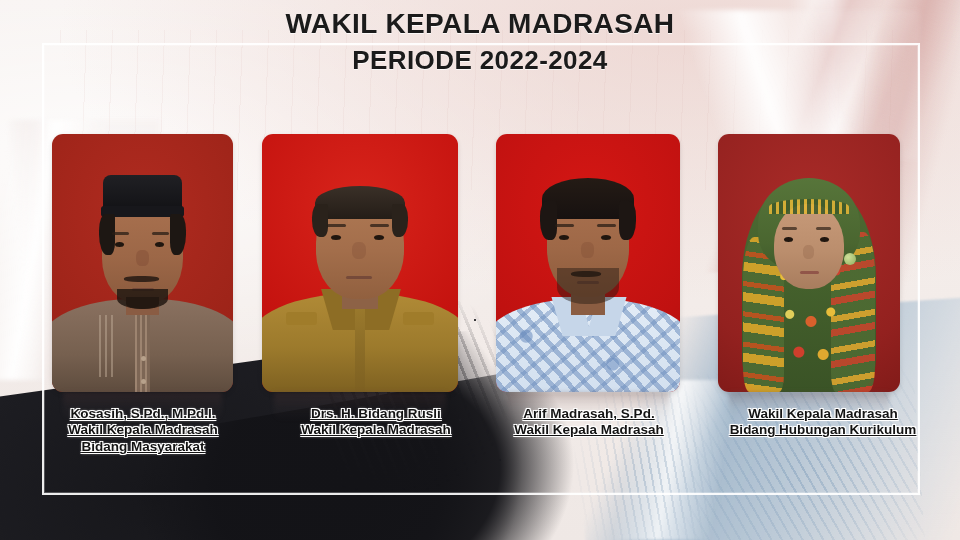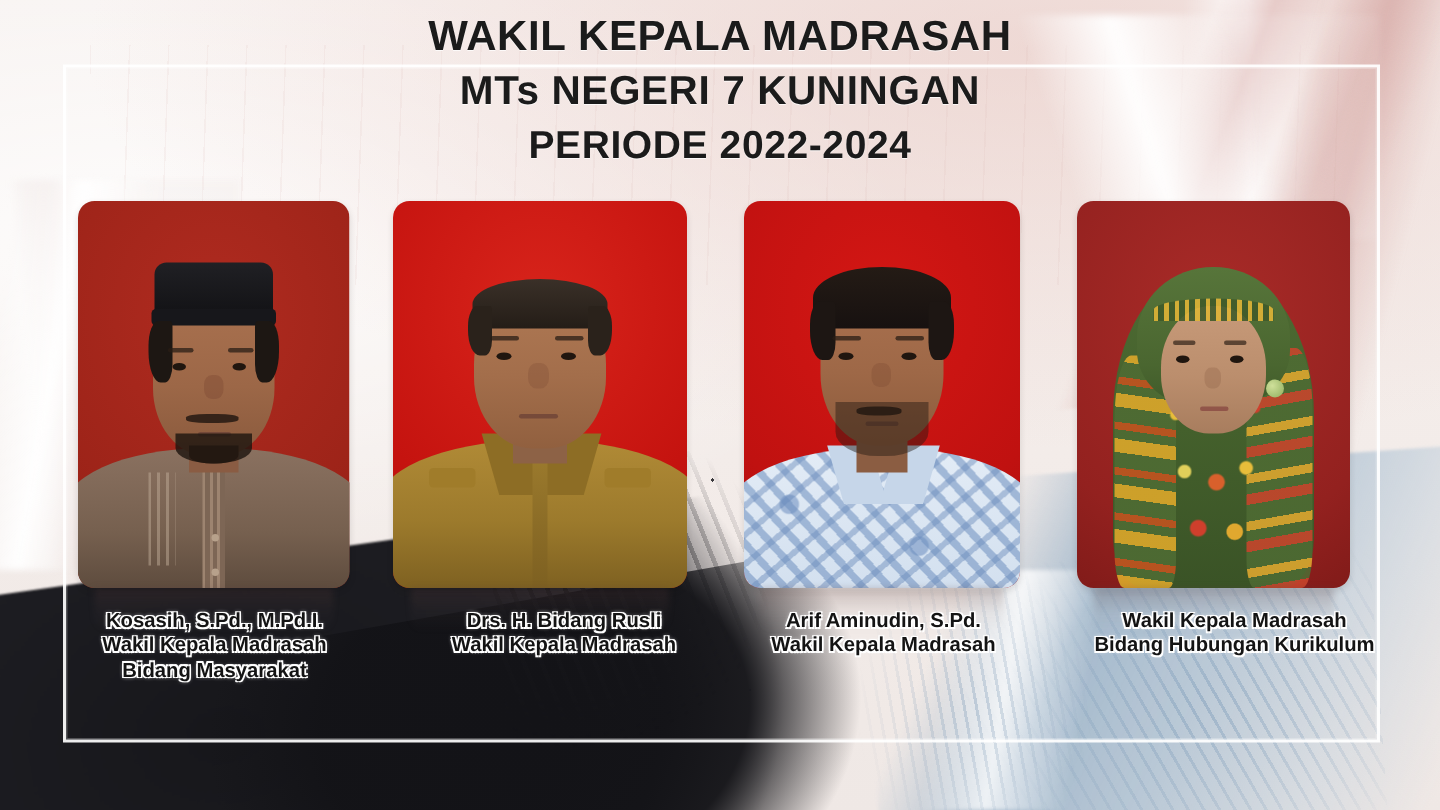--- a/index.html
+++ b/index.html
@@ -169,20 +169,21 @@
   .stache{position:absolute;height:6px;border-radius:40%;background:#241912;opacity:.85;}
   .beard{position:absolute;border-radius:0 0 50% 50%;}
 
   
   .caption{
     position:absolute;top:406px;text-align:center;z-index:6;
     color:#141414;font-weight:bold;line-height:1.22;
     text-shadow:
       -1px -1px 0 #fff, 1px -1px 0 #fff, -1px 1px 0 #fff, 1px 1px 0 #fff,
       0 0 3px rgba(255,255,255,.95);
+    text-decoration: underline;
   }
   .cap-name{font-size:13.5px;}
   .cap-role{font-size:13.5px;}
   .cap-dept{font-size:13.5px;}
 </style>
 </head>
 <body>
 
 <div id="poster">
 
@@ -197,21 +198,20 @@
   <div class="brush ink-speckles"></div>
   <div class="brush brush-blue"></div>
   <div class="brush brush-blue2"></div>
   <div class="brush brush-blue3"></div>
   <div class="brush brush-bottomcenter"></div>
 
   <div class="frame"></div>
 
   <div class="title-block">
     <div class="title-line t1">WAKIL KEPALA MADRASAH</div>
-    <div class="title-line t2">MTs NEGERI 7 KUNINGAN</div>
     <div class="title-line t3">PERIODE 2022-2024</div>
   </div>
 
   <div class="row">
 
     <div class="card" style="left:52px;width:181px;">
       <div class="photo">
         <div class="bg" style="background:radial-gradient(120% 100% at 50% 30%, #b02b20 0%, #9c2318 60%, #7d1a11 100%);"></div>
 
         <div class="shoulders" style="background:linear-gradient(180deg,#8a7160 0%,#76604f 60%,#5e4c3e 100%);height:36%;"></div>
@@ -361,21 +361,21 @@
     <div class="cap-role">Wakil Kepala Madrasah</div>
     <div class="cap-dept">Bidang Masyarakat</div>
   </div>
 
   <div class="caption" style="left:248px;width:256px;">
     <div class="cap-name">Drs. H. Bidang Rusli</div>
     <div class="cap-role">Wakil Kepala Madrasah</div>
   </div>
 
   <div class="caption" style="left:475px;width:228px;">
-    <div class="cap-name">Arif Aminudin, S.Pd.</div>
+    <div class="cap-name">Arif Madrasah, S.Pd.</div>
     <div class="cap-role">Wakil Kepala Madrasah</div>
   </div>
 
   <div class="caption" style="left:690px;width:266px;">
     <div class="cap-role">Wakil Kepala Madrasah</div>
     <div class="cap-dept">Bidang Hubungan Kurikulum</div>
   </div>
 
 </div>
 

